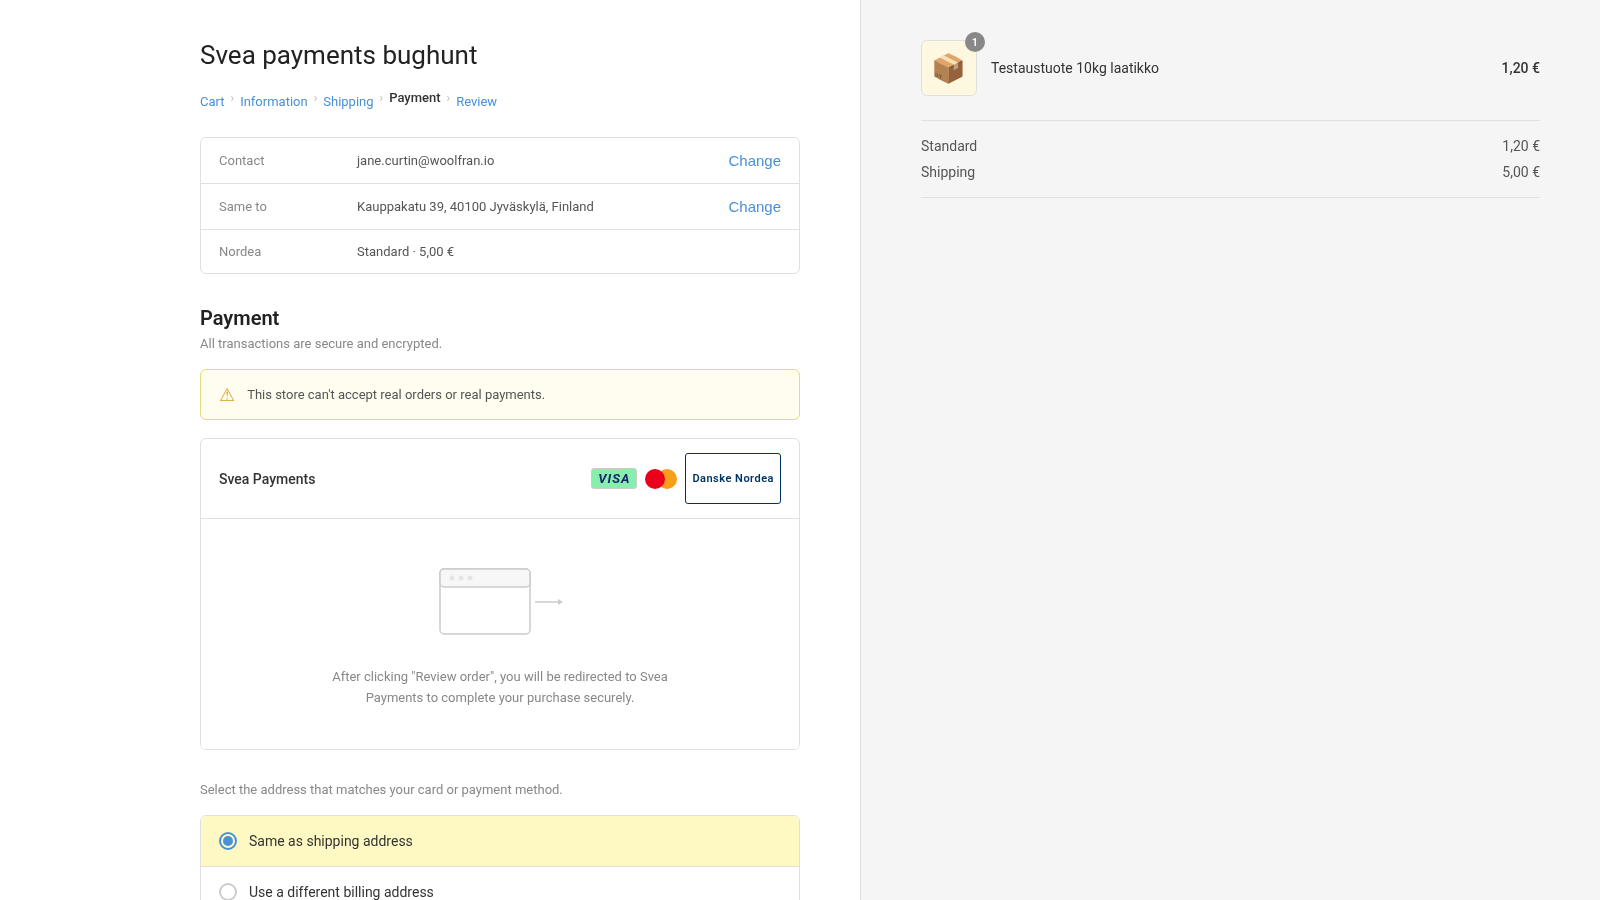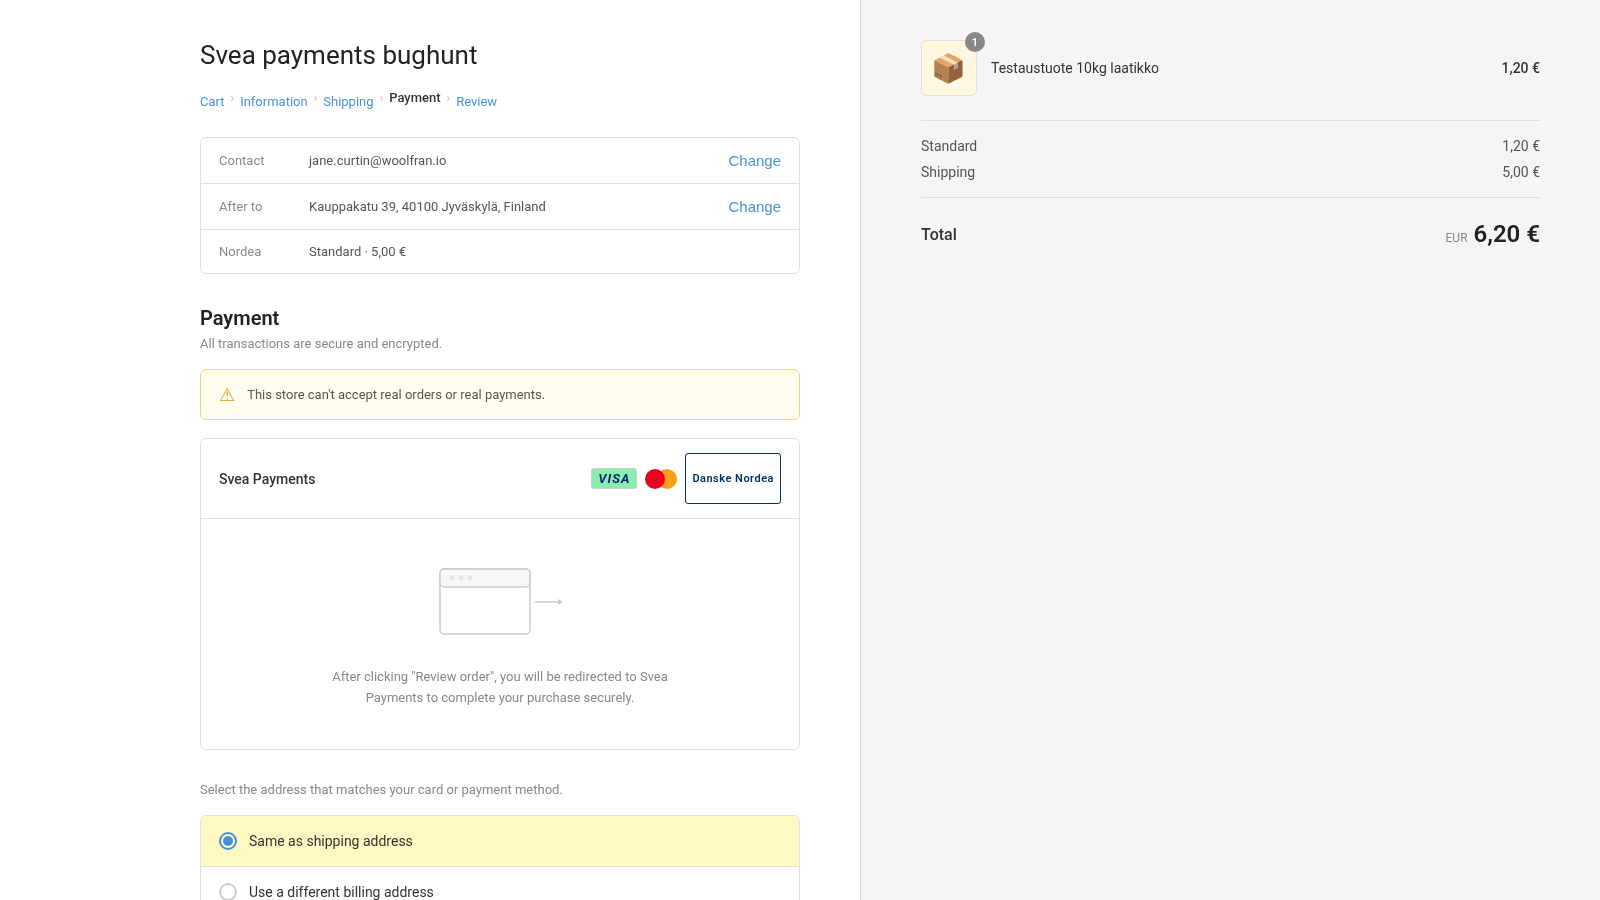--- a/index.html
+++ b/index.html
@@ -59,20 +59,21 @@
       border-radius: 6px;
       margin-bottom: 32px;
       overflow: hidden;
       background: #fff;
     }
     .info-row {
       display: flex;
       align-items: center;
       padding: 14px 18px;
       border-bottom: 1px solid #e0e0e0;
+      gap: 48px;
     }
     .info-row:last-child { border-bottom: none; }
     .info-label {
       width: 90px;
       color: #888;
       font-size: 13px;
       flex-shrink: 0;
     }
     .info-value {
       flex: 1;
@@ -350,21 +351,21 @@
       <a href="#">Review</a>
     </nav>
 
     <div class="info-box">
       <div class="info-row">
         <span class="info-label">Contact</span>
         <span class="info-value">jane.curtin@woolfran.io</span>
         <button class="info-change">Change</button>
       </div>
       <div class="info-row">
-        <span class="info-label">After to</span>
+        <span class="info-label">Same to</span>
         <span class="info-value">Kauppakatu 39, 40100 Jyväskylä, Finland</span>
         <button class="info-change">Change</button>
       </div>
       <div class="info-row">
         <span class="info-label">Nordea</span>
         <span class="info-value">Standard · 5,00 €</span>
       </div>
     </div>
 
     <div>
@@ -445,21 +446,14 @@
       <span>1,20 €</span>
     </div>
 
     <div class="price-row">
       <span>Shipping</span>
       <span>5,00 €</span>
     </div>
 
     <hr class="divider">
 
-    <div class="total-row">
-      <span class="total-label">Total</span>
-      <div class="total-price-area">
-        <span class="total-currency">EUR</span>
-        <span class="total-price">6,20 €</span>
-      </div>
-    </div>
   </div>
 </div>
 
 </body></html>

